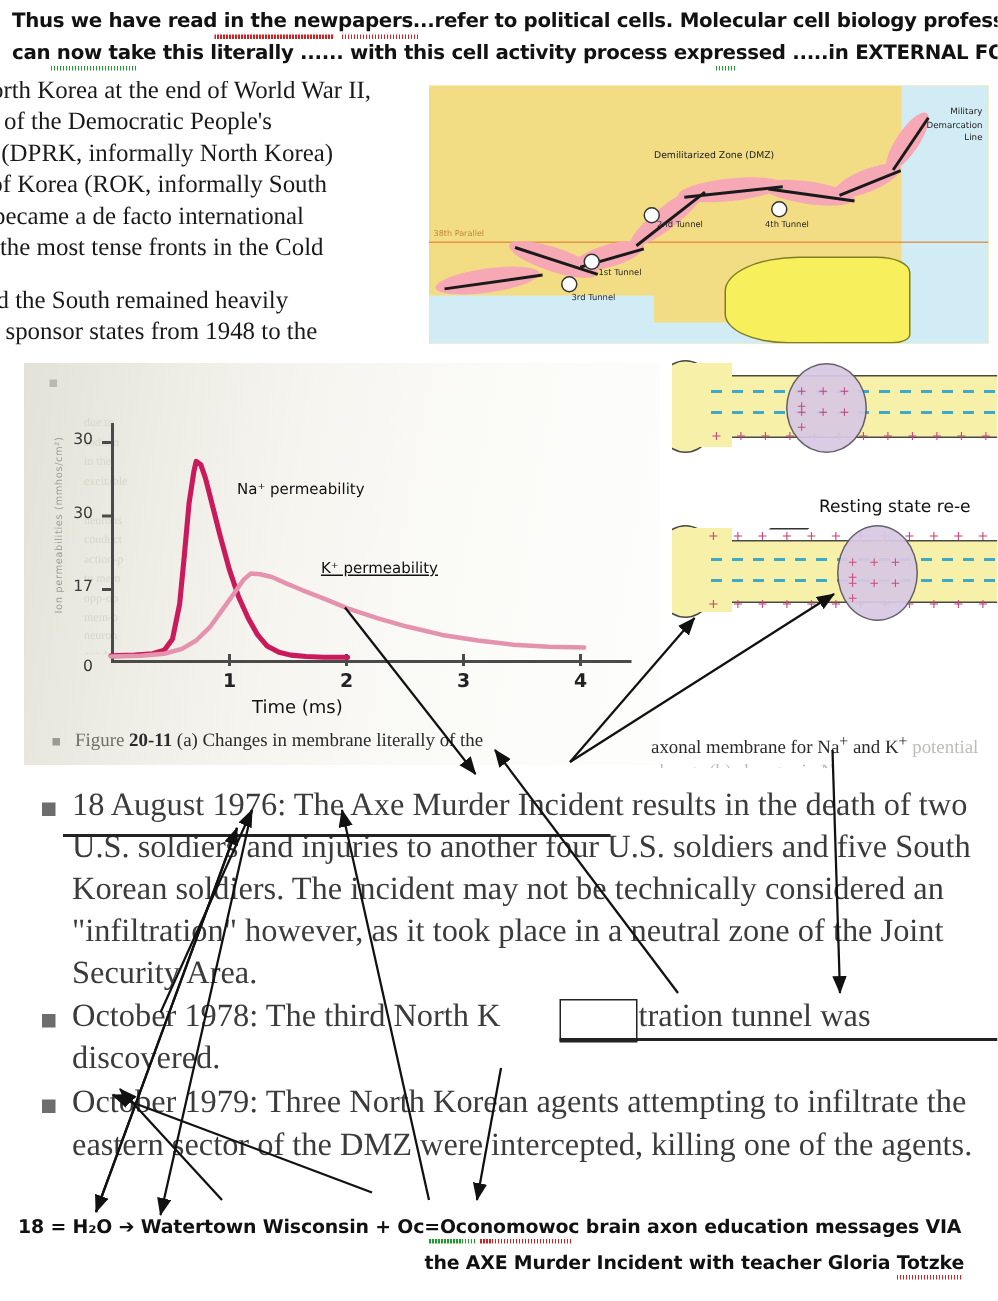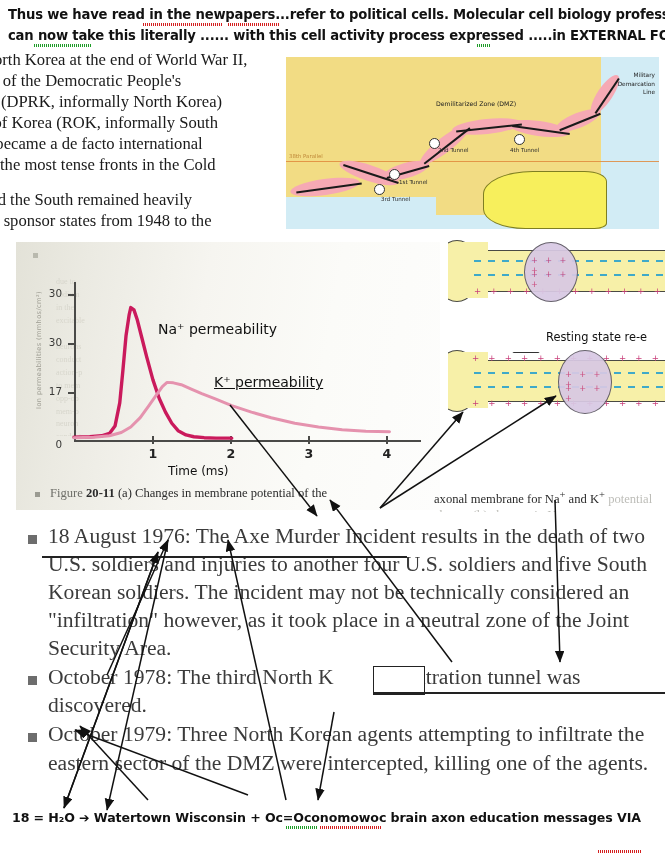--- a/index.html
+++ b/index.html
@@ -71,21 +71,21 @@
   #y-axis{left:58px;top:40px;width:1.6px;height:160px;}
   #x-axis{left:58px;top:198px;width:347px;height:1.6px;}
   .ytick{position:absolute;width:8px;height:1.6px;background:#4a4a48;left:52px;}
   .ytlbl{position:absolute;right:0;font-size:10.4px;color:#3a3a38;
          font-family:"DejaVu Sans",sans-serif;}
   .xtick{position:absolute;width:1.6px;height:8px;background:#4a4a48;top:194px;}
   .xtlbl{position:absolute;top:204px;font-size:12.6px;color:#222;
          font-family:"DejaVu Sans",sans-serif;font-weight:600;transform:translateX(-50%);}
   #xlabel{position:absolute;top:222px;left:152px;font-size:12px;color:#111;
          font-family:"DejaVu Sans",sans-serif;}
-  .curvelbl{position:absolute;font-size:14px;color:#111;white-space:nowrap;
+  .curvelbl{position:absolute;font-size:10px;color:#111;white-space:nowrap;
          font-family:"DejaVu Sans",sans-serif;}
   #na-lbl{left:142px;top:79px;}
   #k-lbl{left:198px;top:132px;text-decoration:underline;}
   #fig-cap{position:absolute;left:34px;top:244px;font-family:"Liberation Serif",serif;
          font-size:12.6px;color:#2b2b2b;white-space:nowrap;}
   #fig-cap b{font-weight:700;}
   #fig-cap .fw{color:#6e6e68;}
   #fig-mark{position:absolute;left:19px;top:250px;width:5px;height:5px;background:#9b9b92;}
 
   
@@ -233,21 +233,21 @@
     <polyline id="curve-k" fill="none" stroke="#e592ae" stroke-width="3.0" stroke-linejoin="round" stroke-linecap="round" points="58,195.6764705882353 77.7159090909091,195.21176470588236 93.48863636363636,193.81764705882352 105.31818181818181,190.56470588235294 114.78181818181818,184.98823529411766 124.24545454545454,175.69411764705882 132.92045454545453,163.61176470588236 140.8068181818182,152.45882352941175 146.32727272727274,144.55882352941177 151.0590909090909,140.3764705882353 157.36818181818182,140.84117647058824 165.25454545454545,142.7 174.7181818181818,146.88235294117646 185.7590909090909,151.52941176470588 199.95454545454544,157.10588235294117 215.72727272727272,163.61176470588236 235.4431818181818,170.11764705882354 255.15909090909088,175.69411764705882 278.81818181818176,181.27058823529413 302.4772727272727,184.98823529411766 326.13636363636357,187.7764705882353 349.7954545454545,189.17058823529413 373.45454545454544,189.63529411764705"></polyline>
   </svg>
 
   <div class="curvelbl" id="na-lbl">Na⁺ permeability</div>
   <div class="curvelbl" id="k-lbl">K⁺ permeability</div>
 
   <div id="fig-mark"></div>
   <div id="fig-cap">
     <span class="fw">Figure</span>
     <b>20-11</b>
-    <span>(a) Changes in membrane potential of the</span>
+    <span>(a) Changes in membrane literally of the</span>
   </div>
 </div>
 
 <div id="axon-wrap">
 
   <div class="axon-panel" id="axon-p1">
     <div class="ax-body"></div>
     <div class="ax-bulb"></div>
     <div class="ax-bulbmask"></div>
     <div class="dashrow" style="left:26px;top:20px;width:191px;"></div>
@@ -297,20 +297,21 @@
     <div class="bsq"></div>
     <div class="btxt">October 1979: Three North Korean agents attempting to infiltrate the eastern sector of the DMZ were intercepted, killing one of the agents.</div>
   </div>
 </div>
 <div id="b1-underline"></div>
 <div id="redact-box"></div>
 <div id="b2-underline"></div>
 
 <div id="bottom-note">
   <div class="bn-line" id="bn-l1">18 = H₂O ➔ Watertown Wisconsin  + Oc=Oconomowoc  brain axon education messages  VIA</div>
+  <div class="bn-line" id="bn-l2">the AXE Murder  Incident with  teacher Gloria Totzke</div>
   <div class="sq-grn" style="left:286px;top:20px;width:32px;"></div>
   <div class="sq-red" style="left:320px;top:20px;width:62px;"></div>
   <div class="sq-red" style="left:598px;top:44px;width:44px;"></div>
 </div>
 
 <svg id="arrow-layer">
   <defs>
     <marker id="ah" markerWidth="9" markerHeight="9" refX="7.5" refY="3.2" orient="auto" markerUnits="strokeWidth">
       <path d="M0,0 L8,3.2 L0,6.4 z" fill="#111"></path>
     </marker>

